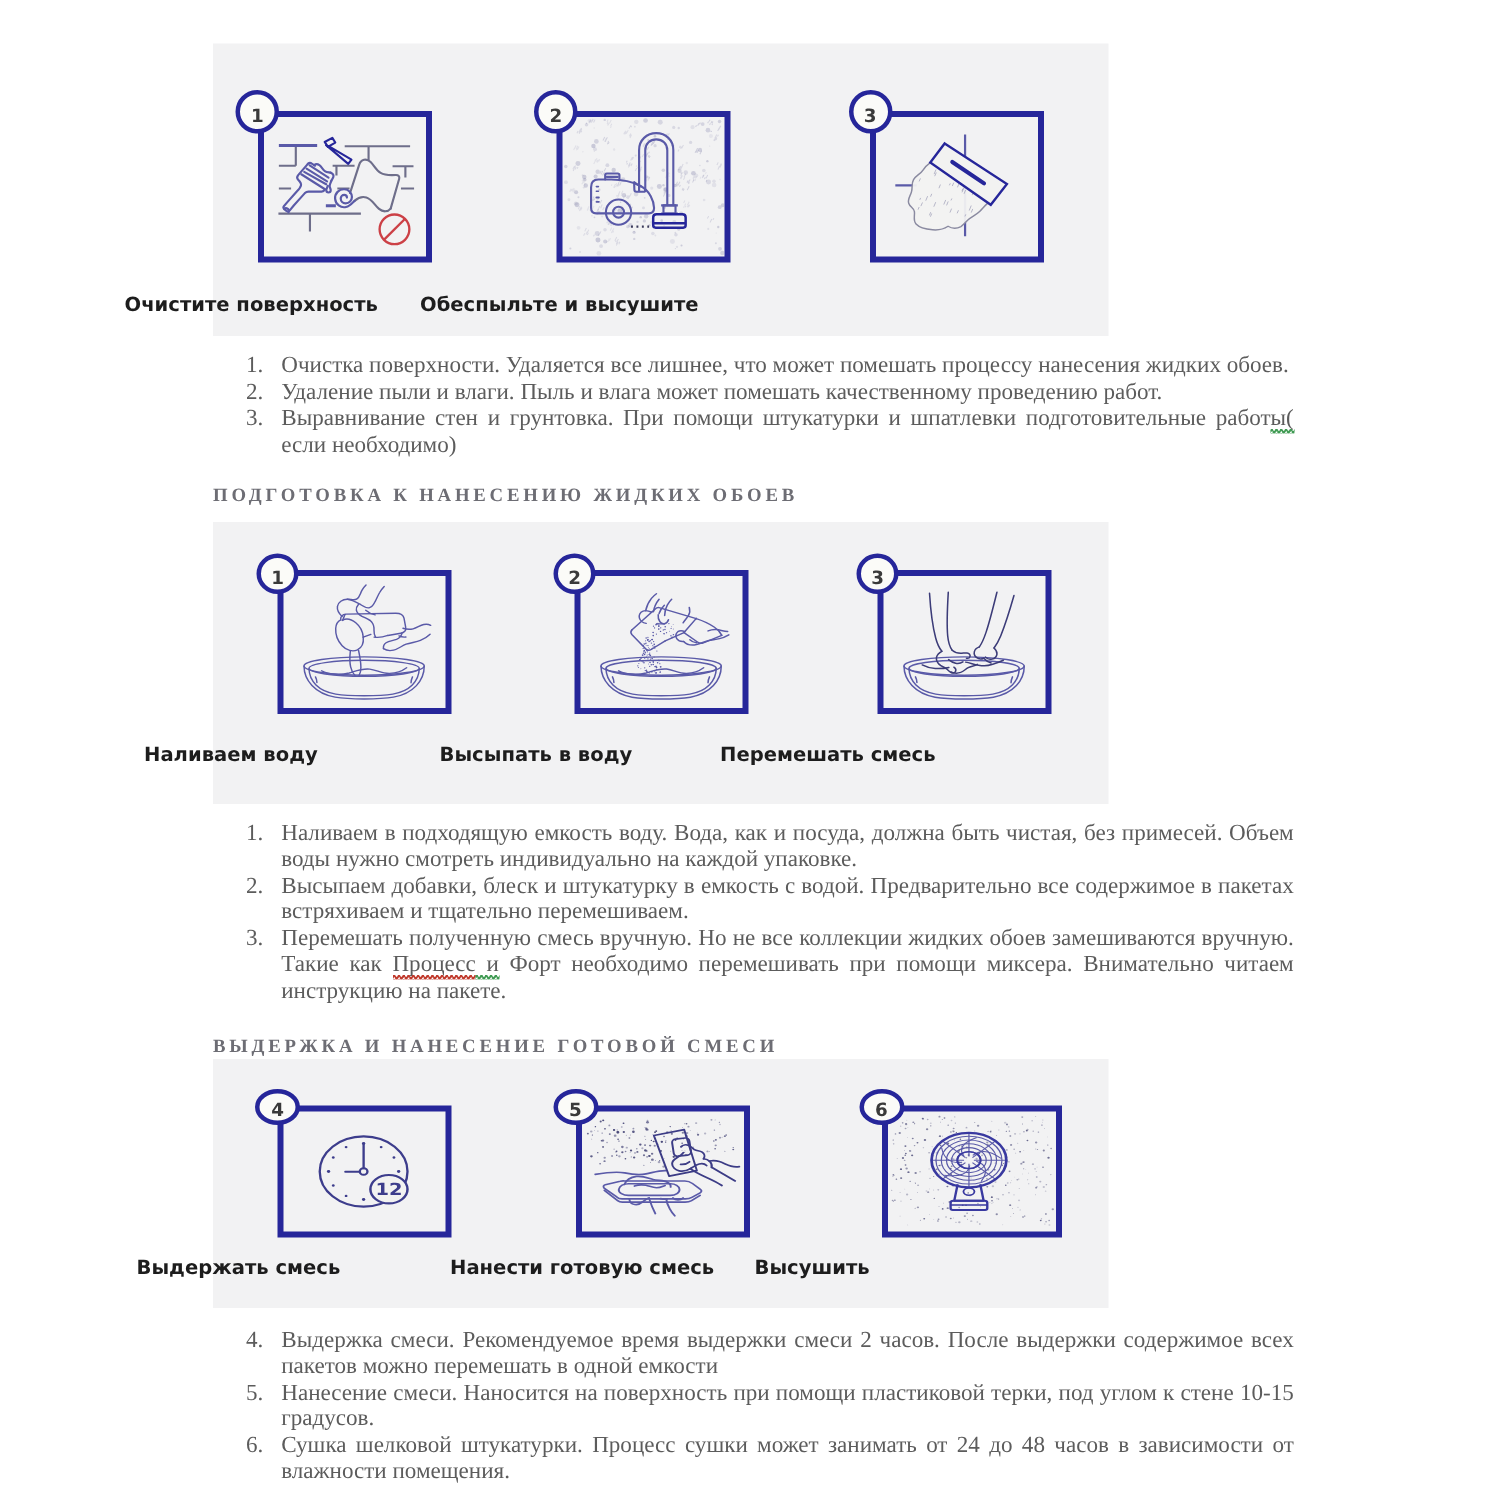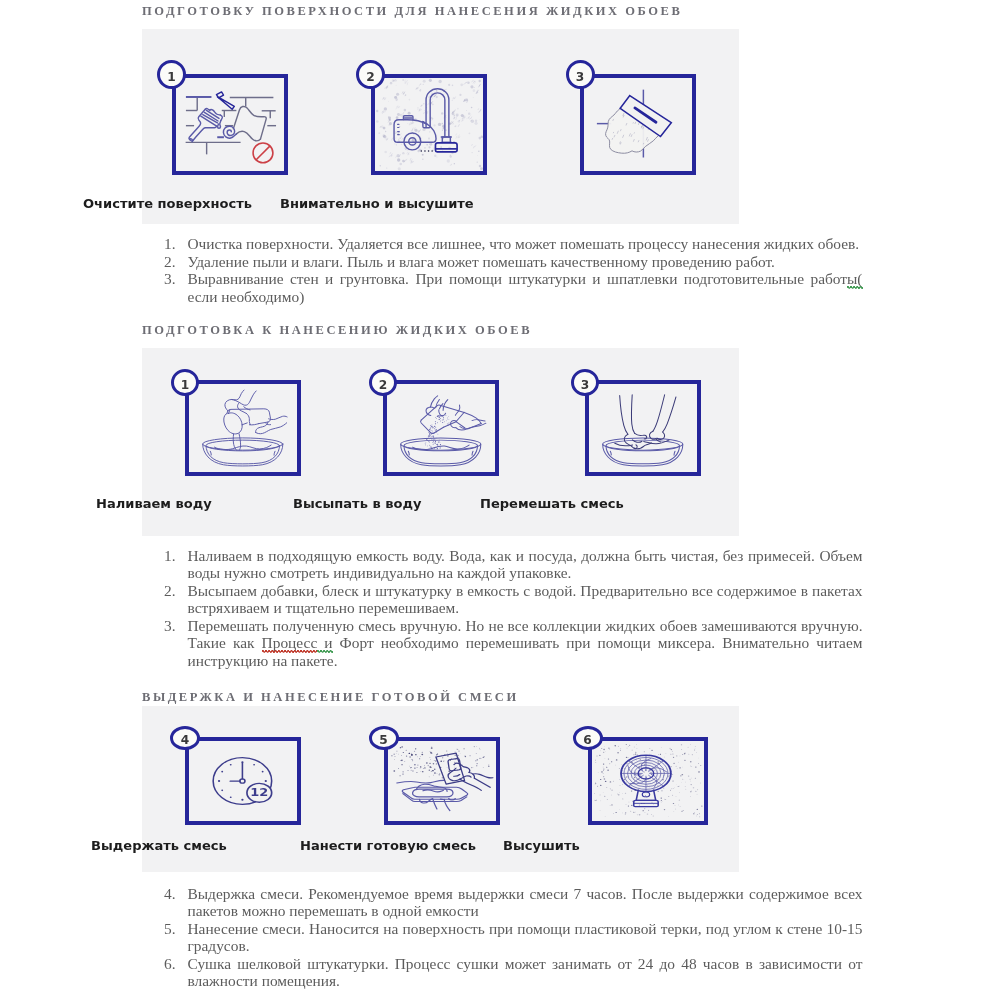--- a/index.html
+++ b/index.html
@@ -36,21 +36,20 @@
      background-size:3.2px 3.2px;background-position:0 0,1.6px 0;}
   .wavr::after{background-image:
      linear-gradient(45deg,transparent 40%,#c0392b 40%,#c0392b 62%,transparent 62%),
      linear-gradient(-45deg,transparent 40%,#c0392b 40%,#c0392b 62%,transparent 62%);
      background-size:3.2px 3.2px;background-position:0 0,1.6px 0;}
 </style>
 </head>
 <body>
 
 <div class="page">
-  <div class="section-title" style="left:142px;top:4px;">ПОДГОТОВКУ ПОВЕРХНОСТИ ДЛЯ НАНЕСЕНИЯ ЖИДКИХ ОБОЕВ</div>
   <div class="panel" style="left:142px;top:29px;width:597px;height:195px;"></div>
   <div class="card" style="left:171.5px;top:74.0px;width:116px;height:101px;">
     <svg viewBox="0 0 110 95" width="100%" height="100%" preserveAspectRatio="none">
      <g stroke="#6e6e8a" stroke-width="1.45" fill="none" stroke-linecap="butt">
        <path d="M54.8 19.9 H99.2"></path>
        <path d="M21.6 19.9 V33.2"></path>
        <path d="M10.1 33.2 H21.6"></path>
        <path d="M71.0 19.9 V29.2"></path>
        <path d="M46.6 33.2 H61.5"></path>
        <path d="M49.2 33.2 V39.8"></path>
@@ -317,21 +316,21 @@
      <g stroke="#26269a" stroke-width="1.7" fill="none" stroke-linejoin="round">
        <path d="M61.6 68.4 C61.6 67.0 62.5 66.2 63.9 66.2 L81.4 66.2 C82.8 66.2 83.7 67.0 83.7 68.4 L83.7 73.8 C83.7 74.8 83.0 75.4 82.0 75.4 L63.3 75.4 C62.3 75.4 61.6 74.8 61.6 73.8 Z"></path>
        <path d="M61.8 72.4 H83.5"></path>
      </g>
      <g stroke="#3a3a5a" stroke-width="1.5" fill="none" stroke-linecap="butt">
        <path d="M46.5 74.6 h1.3 M50.2 74.6 h1.3 M53.9 74.6 h1.3 M57.6 74.6 h1.2"></path>
      </g>
     </svg>
   </div>
   <div class="badge" style="left:356.0px;top:60.0px;width:29px;height:29px;">2</div>
-  <div class="caption" style="left:280px;top:195.5px;width:300px;">Внимательно и высушите</div>
+  <div class="caption" style="left:280px;top:195.5px;width:300px;">Обеспыльте и высушите</div>
   <div class="card" style="left:580.0px;top:74.0px;width:116px;height:101px;">
     <svg viewBox="0 0 110 95" width="107" height="92">
      <g stroke="#5a5aa8" stroke-width="1.5" fill="none" stroke-linecap="butt">
        <path d="M60.5 11.9 V81.2"></path>
        <path d="M13.0 46.6 H27.6"></path>
      </g>
      <path d="M41.6 29.6 C37.8 30.1 34.2 32.6 32.0 36.0 C30.2 38.8 27.0 39.8 25.4 42.6 C23.8 45.3 24.9 48.2 24.0 51.0 C23.2 53.8 21.2 56.0 22.1 58.8 C22.9 61.4 25.6 61.8 26.0 64.4 C26.4 67.2 24.9 70.4 27.1 72.8 C29.5 75.4 34.2 76.4 38.4 76.8 C42.5 77.2 46.2 76.2 48.9 74.4 C51.3 75.9 54.9 76.1 57.7 74.6 C59.6 73.4 60.8 71.6 62.4 70.1 C64.8 67.8 68.2 66.6 70.6 64.2 C72.4 62.4 73.8 60.6 75.6 59.0 Z" fill="#f2f2f1" opacity="0.95" stroke="none"></path>
      <path d="M41.6 29.6 C37.8 30.1 34.2 32.6 32.0 36.0 C30.2 38.8 27.0 39.8 25.4 42.6 C23.8 45.3 24.9 48.2 24.0 51.0 C23.2 53.8 21.2 56.0 22.1 58.8 C22.9 61.4 25.6 61.8 26.0 64.4 C26.4 67.2 24.9 70.4 27.1 72.8 C29.5 75.4 34.2 76.4 38.4 76.8 C42.5 77.2 46.2 76.2 48.9 74.4 C51.3 75.9 54.9 76.1 57.7 74.6 C59.6 73.4 60.8 71.6 62.4 70.1 C64.8 67.8 68.2 66.6 70.6 64.2 C72.4 62.4 73.8 60.6 75.6 59.0" fill="none" stroke="#8a8aa0" stroke-width="1.0" stroke-linejoin="round" stroke-linecap="round"></path>
      <g fill="none">
           <path d="M37.0 54.3 l0.8 -2.0" stroke="#9a9ab4" stroke-width="0.55" opacity="0.85"></path>
@@ -1179,21 +1178,21 @@
        <path d="M41.2 74.0 H64.8" stroke-width="1.1"></path>
        <ellipse cx="53.0" cy="63.4" rx="3.6" ry="2.9" stroke-width="1.2"></ellipse>
      </g>
     </svg>
   </div>
   <div class="badge" style="left:572.5px;top:725.5px;width:30px;height:24px;">6</div>
   <div class="caption" style="left:503px;top:837.5px;width:300px;">Высушить</div>
   <div class="ol" style="left:164px;top:884.5px;width:698.5px;">
     <div class="li">
       <div class="num">4.</div>
-      <div class="txt">Выдержка смеси. Рекомендуемое время выдержки смеси 7 часов. После выдержки содержимое всех пакетов можно перемешать в одной емкости</div>
+      <div class="txt">Выдержка смеси. Рекомендуемое время выдержки смеси 2 часов. После выдержки содержимое всех пакетов можно перемешать в одной емкости</div>
     </div>
     <div class="li">
       <div class="num">5.</div>
       <div class="txt">Нанесение смеси. Наносится на поверхность при помощи пластиковой терки, под углом к стене 10-15 градусов.</div>
     </div>
     <div class="li">
       <div class="num">6.</div>
       <div class="txt">Сушка шелковой штукатурки. Процесс сушки может занимать от 24 до 48 часов в зависимости от влажности помещения.</div>
     </div>
   </div>

